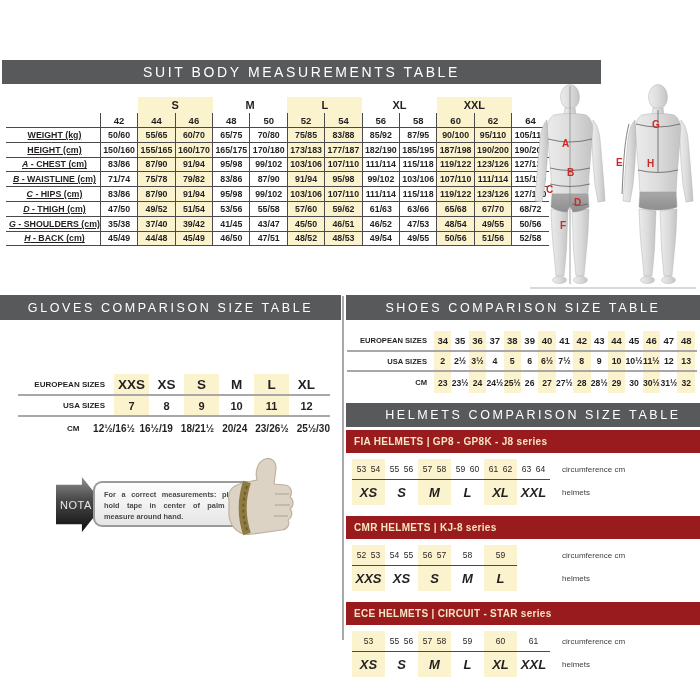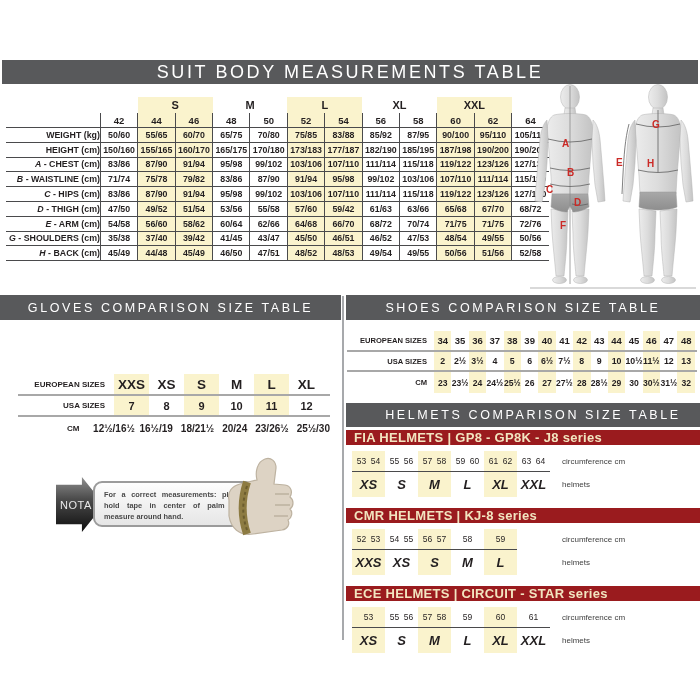--- a/index.html
+++ b/index.html
@@ -2,35 +2,35 @@
 <html><head>
 <meta charset="utf-8">
 <style>
   html,body{margin:0;padding:0;background:#fff;}
   .page{position:relative;width:700px;height:700px;background:#fff;overflow:hidden;
         font-family:"Liberation Sans",sans-serif;color:#231f20;}
 
   
   .bar{position:absolute;background:#58595b;color:#fff;display:flex;align-items:center;
        justify-content:center;font-size:13px;font-weight:400;letter-spacing:2.6px;}
-  #suit-bar{left:2px;top:60px;width:696px;height:24px;font-size:18px;}
+  #suit-bar{left:2px;top:60px;width:599px;height:24px;font-size:14px;}
   #gloves-bar{left:0;top:295px;width:341px;height:25px;font-size:12.5px;}
   #shoes-bar{left:346px;top:295px;width:354px;height:25px;font-size:12.5px;justify-content:center;}
   #helmets-bar{left:346px;top:403px;width:354px;height:24px;font-size:12.5px;padding-left:10px;}
   #v-divider{position:absolute;left:342px;top:296px;width:2px;height:344px;background:#a7a9ac;}
 
   
   #suit-table{position:absolute;left:6px;top:97px;border-collapse:collapse;}
   #suit-table td{padding:0;text-align:center;font-weight:bold;white-space:nowrap;}
   #suit-table tr.grp td{height:16px;font-size:11px;}
   #suit-table tr.sizes td{height:14px;font-size:9.5px;}
   #suit-table tr.datarow td{height:13.8px;font-size:8.8px;}
   #suit-table tr.sizes td,#suit-table tr.datarow td{border-bottom:1px solid #4a4a4c;}
   #suit-table tr.sizes td + td,#suit-table tr.datarow td + td{border-left:1px solid #4a4a4c;}
-  #suit-table td.lbl{width:80px;text-align:right;padding-left:3px;font-size:8.4px;}
+  #suit-table td.lbl{width:80px;text-align:center;padding-left:3px;font-size:8.4px;text-decoration:underline;}
   #suit-table td.lbl i{font-style:italic;}
   #suit-table td.szc{width:36.4px;}
   .hl{background:#faf3cd;}
 
   
   #figures{position:absolute;left:528px;top:84px;width:172px;height:208px;}
   #figures svg{position:absolute;top:0;}
   #fig-front{left:0;}
   #fig-back{left:88px;}
   .mline{stroke:#5f5f5f;stroke-width:0.8;fill:none;}
@@ -70,21 +70,21 @@
       font-weight:bold;white-space:nowrap;}
   #shoes-table .s-r0{height:19px;border-bottom:2px solid #a8a8a8;}
   #shoes-table .s-r0 .cell{font-size:9.5px;}
   #shoes-table .s-r1{height:18px;border-bottom:2px solid #a8a8a8;}
   #shoes-table .s-r1 .cell{font-size:8.8px;}
   #shoes-table .s-r2{height:21px;}
   #shoes-table .s-r2 .cell{font-size:8.6px;}
 
   
   #helmet-sections{position:absolute;left:346px;top:430px;width:354px;}
-  .hm-bar{height:15px;background:#9a1b1e;color:#f2e5c0;font-size:13px;font-weight:bold;
+  .hm-bar{height:23px;background:#9a1b1e;color:#f2e5c0;font-size:10px;font-weight:bold;
       display:flex;align-items:center;padding-left:8px;letter-spacing:0.3px;text-align:center;}
   .hm-rows{position:relative;margin:6px 0 11px 6px;height:46px;}
   .hm-groups{display:flex;}
   .hgroup{width:33px;text-align:center;}
   .hnums{display:flex;justify-content:space-evenly;align-items:center;height:20px;
       font-size:8.5px;font-weight:normal;border-bottom:1.5px solid #4a4a4c;}
   .hsize{height:25px;display:flex;align-items:center;justify-content:center;
       font-size:13px;font-weight:bold;font-style:italic;}
   .hm-labels{position:absolute;left:210px;top:0;font-size:8px;color:#3f3f3f;}
   .hm-labels .hm-lab1{height:21px;display:flex;align-items:center;}
@@ -212,41 +212,26 @@
           <td>127/130</td>
         </tr>
         <tr class="datarow">
           <td class="lbl"><i>D</i> - THIGH (cm)</td>
           <td>47/50</td>
           <td class="hl">49/52</td>
           <td class="hl">51/54</td>
           <td>53/56</td>
           <td>55/58</td>
           <td class="hl">57/60</td>
-          <td class="hl">59/42</td>
+          <td class="hl">59/62</td>
           <td>61/63</td>
           <td>63/66</td>
           <td class="hl">65/68</td>
           <td class="hl">67/70</td>
           <td>68/72</td>
-        </tr>
-        <tr class="datarow">
-          <td class="lbl"><i>E</i> - ARM (cm)</td>
-          <td>54/58</td>
-          <td class="hl">56/60</td>
-          <td class="hl">58/62</td>
-          <td>60/64</td>
-          <td>62/66</td>
-          <td class="hl">64/68</td>
-          <td class="hl">66/70</td>
-          <td>68/72</td>
-          <td>70/74</td>
-          <td class="hl">71/75</td>
-          <td class="hl">71/75</td>
-          <td>72/76</td>
         </tr>
         <tr class="datarow">
           <td class="lbl"><i>G</i> - SHOULDERS (cm)</td>
           <td>35/38</td>
           <td class="hl">37/40</td>
           <td class="hl">39/42</td>
           <td>41/45</td>
           <td>43/47</td>
           <td class="hl">45/50</td>
           <td class="hl">46/51</td>

